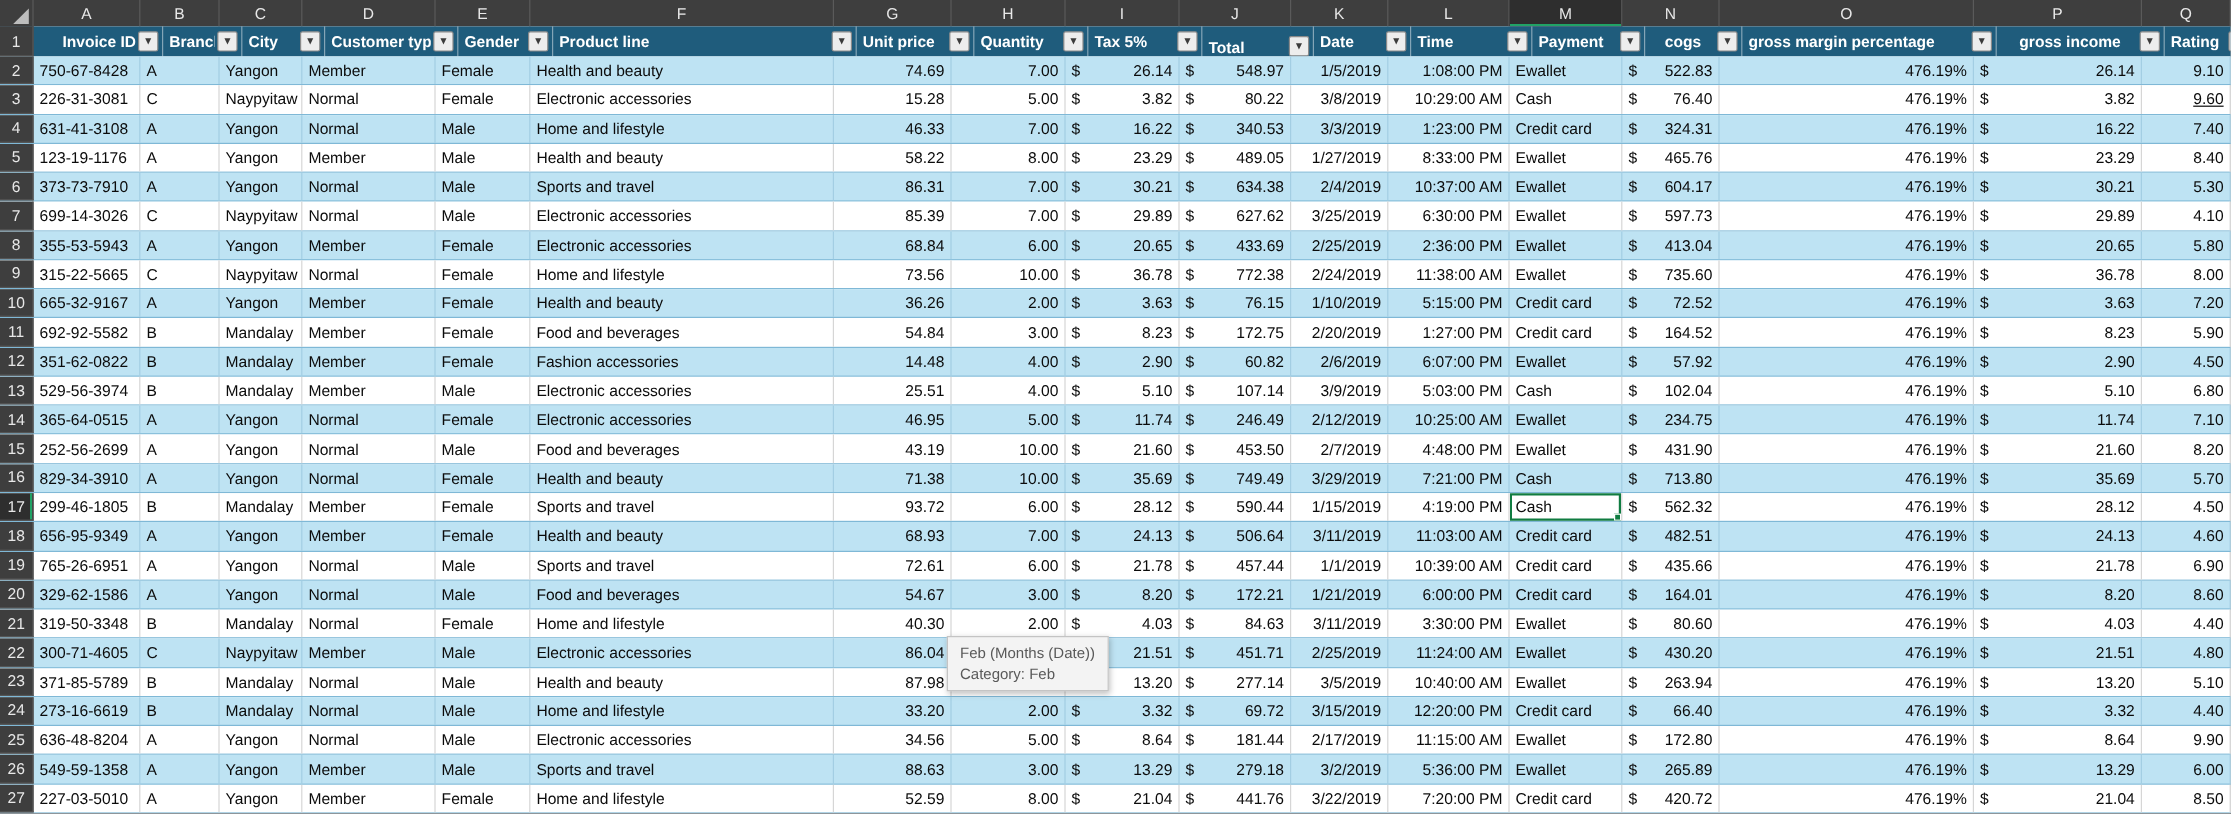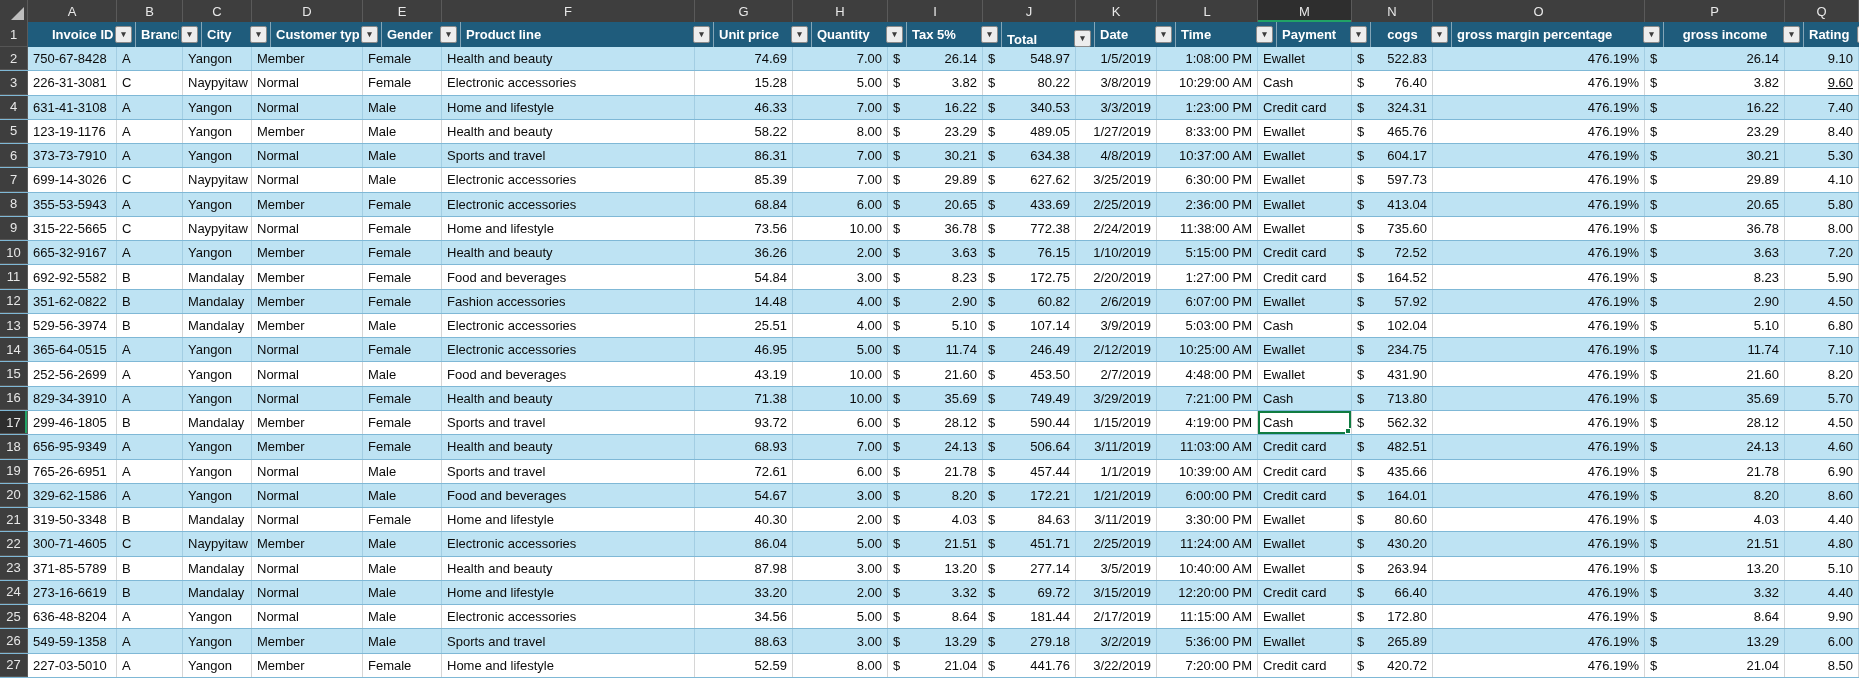--- a/index.html
+++ b/index.html
@@ -291,21 +291,21 @@
         <div class="dc right" style="flex: 0 0 98px;">86.31</div>
         <div class="dc right" style="flex: 0 0 95px;">7.00</div>
         <div class="dc acct" style="flex: 0 0 95px;">
           <div class="cur">$</div>
           <div class="val">30.21</div>
         </div>
         <div class="dc acct" style="flex: 0 0 93px;">
           <div class="cur">$</div>
           <div class="val">634.38</div>
         </div>
-        <div class="dc right" style="flex: 0 0 81px;">4/8/2019</div>
+        <div class="dc right" style="flex: 0 0 81px;">2/4/2019</div>
         <div class="dc right" style="flex: 0 0 101px;">10:37:00 AM</div>
         <div class="dc left" style="flex: 0 0 94px;">Ewallet</div>
         <div class="dc acct" style="flex: 0 0 81px;">
           <div class="cur">$</div>
           <div class="val">604.17</div>
         </div>
         <div class="dc right" style="flex: 0 0 212px;">476.19%</div>
         <div class="dc acct" style="flex: 0 0 140px;">
           <div class="cur">$</div>
           <div class="val">30.21</div>
@@ -980,13 +980,17 @@
         <div class="dc right" style="flex: 0 0 212px;">476.19%</div>
         <div class="dc acct" style="flex: 0 0 140px;">
           <div class="cur">$</div>
           <div class="val">21.04</div>
         </div>
         <div class="dc right" style="flex: 0 0 74px;">8.50</div>
       </div>
     </div>
 
 
+  <div class="tooltip">
+    <div>Feb (Months (Date))</div>
+    <div>Category: Feb</div>
+  </div>
 </div>
 
 </body></html>

